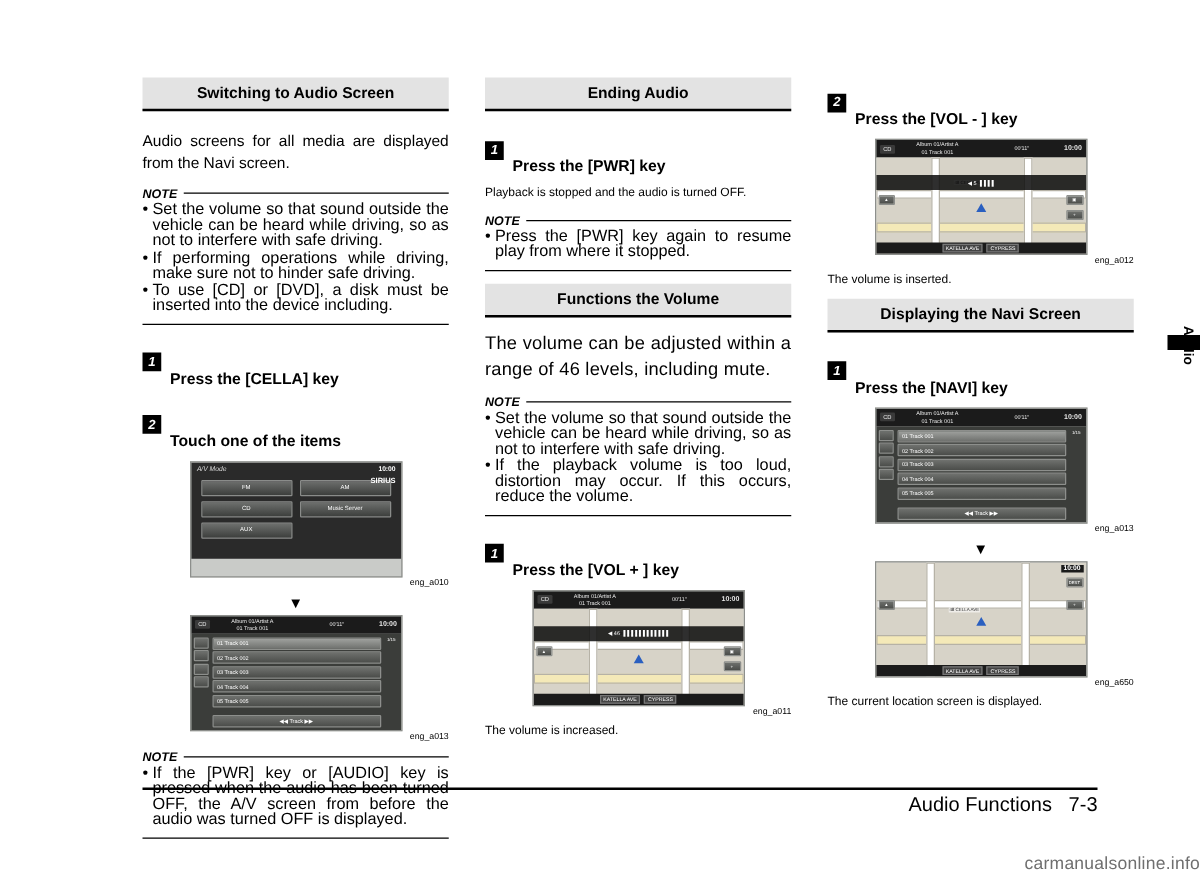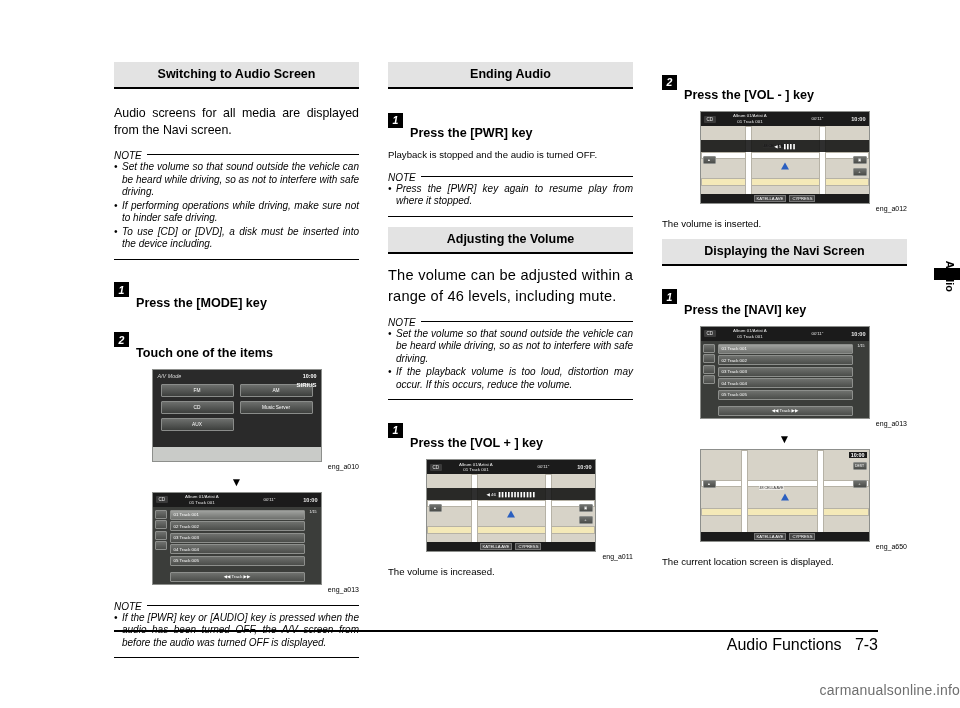--- a/index.html
+++ b/index.html
@@ -27,29 +27,29 @@
     font-size:12.4px;line-height:16.5px;text-align:justify;margin:16px 0 10px;
   }
   .big-text{
     font-size:14.6px;line-height:21px;text-align:justify;margin:0 0 8px;
     letter-spacing:.2px;
   }
   .small-text{font-size:9.6px;line-height:12.6px;margin:0 0 8px;text-align:justify;}
 
   
   .note-title{
-    font-size:10px;font-weight:normal;font-style:italic;margin:2px 0 0;
+    font-size:10px;font-weight:bold;font-style:italic;margin:2px 0 0;
     position:relative;
   }
   .note-head{display:flex;align-items:center;gap:5px;margin-top:4px;}
   .note-head .line{flex:1;height:1px;background:#000;}
   ul.note{margin:0 0 8px;padding:0;list-style:none;}
   ul.note li{
-    font-size:10px;line-height:12.5px;text-align:justify;
-    padding-left:8px;position:relative;margin-bottom:1px;font-style:italic;
+    font-size:13px;line-height:12.5px;text-align:justify;
+    padding-left:8px;position:relative;margin-bottom:1px;
   }
   ul.note li:before{content:"\2022";position:absolute;left:0;top:0;}
   .note-end{border:0;border-top:1px solid #000;margin:2px 0 10px;}
 
   
   .step{display:flex;align-items:center;gap:7px;margin:10px 0 9px;}
   .step .num{
     width:15px;height:15px;background:#000;color:#fff;font-size:10.5px;
     font-weight:bold;display:flex;align-items:center;justify-content:center;
     font-style:italic;flex:0 0 auto;
@@ -179,21 +179,21 @@
     </div>
     <ul class="note">
       <li>Set the volume so that sound outside the vehicle can be heard while driving, so as not to interfere with safe driving.</li>
       <li>If performing operations while driving, make sure not to hinder safe driving.</li>
       <li>To use [CD] or [DVD], a disk must be inserted into the device including.</li>
     </ul>
     <hr class="note-end">
 
     <div class="step">
       <span class="num">1</span>
-      <span class="txt">Press the [MODE] key</span>
+      <span class="txt">Press the [CELLA] key</span>
     </div>
 
     <div class="step">
       <span class="num">2</span>
       <span class="txt">Touch one of the items</span>
     </div>
 
     <div class="figure">
       <div class="dev w1">
         <div class="cont">
@@ -274,21 +274,21 @@
 
     <div class="note-head">
       <span class="note-title">NOTE</span>
       <span class="line"></span>
     </div>
     <ul class="note">
       <li>Press the [PWR] key again to resume play from where it stopped.</li>
     </ul>
     <hr class="note-end">
 
-    <div class="sec-head">Adjusting the Volume</div>
+    <div class="sec-head">Functions the Volume</div>
 
     <p class="big-text">The volume can be adjusted within a range of 46 levels, including mute.</p>
 
     <div class="note-head">
       <span class="note-title">NOTE</span>
       <span class="line"></span>
     </div>
     <ul class="note">
       <li>Set the volume so that sound outside the vehicle can be heard while driving, so as not to interfere with safe driving.</li>
       <li>If the playback volume is too loud, distortion may occur. If this occurs, reduce the volume.</li>

